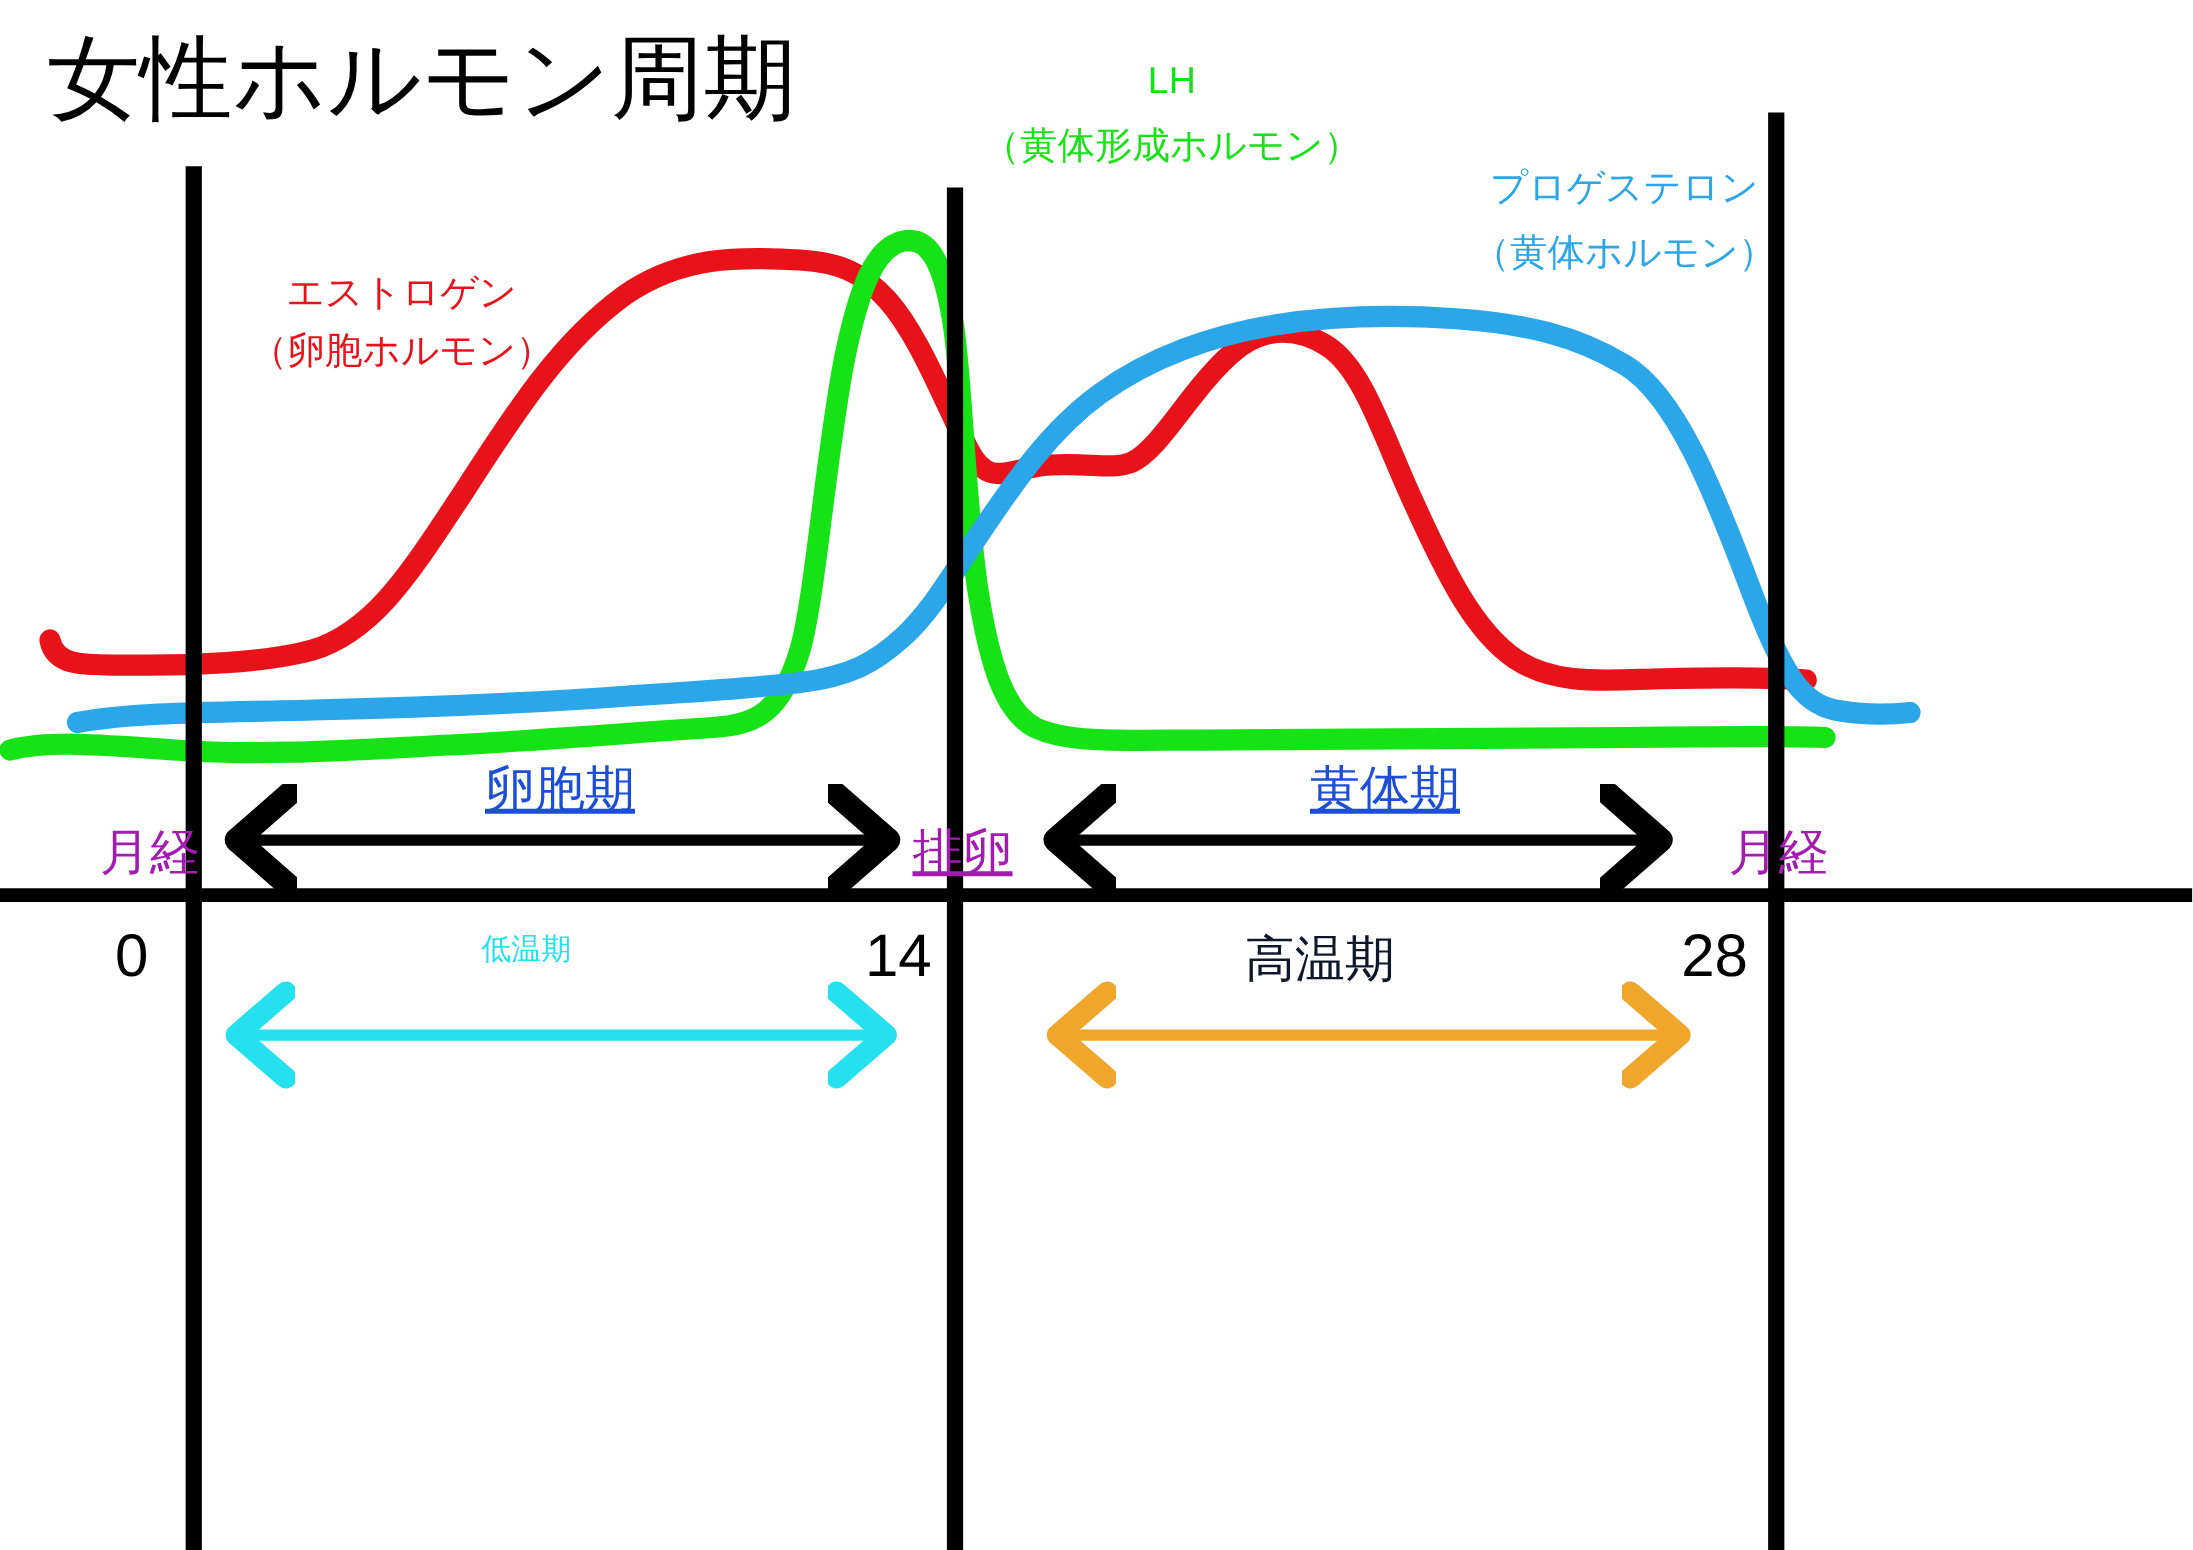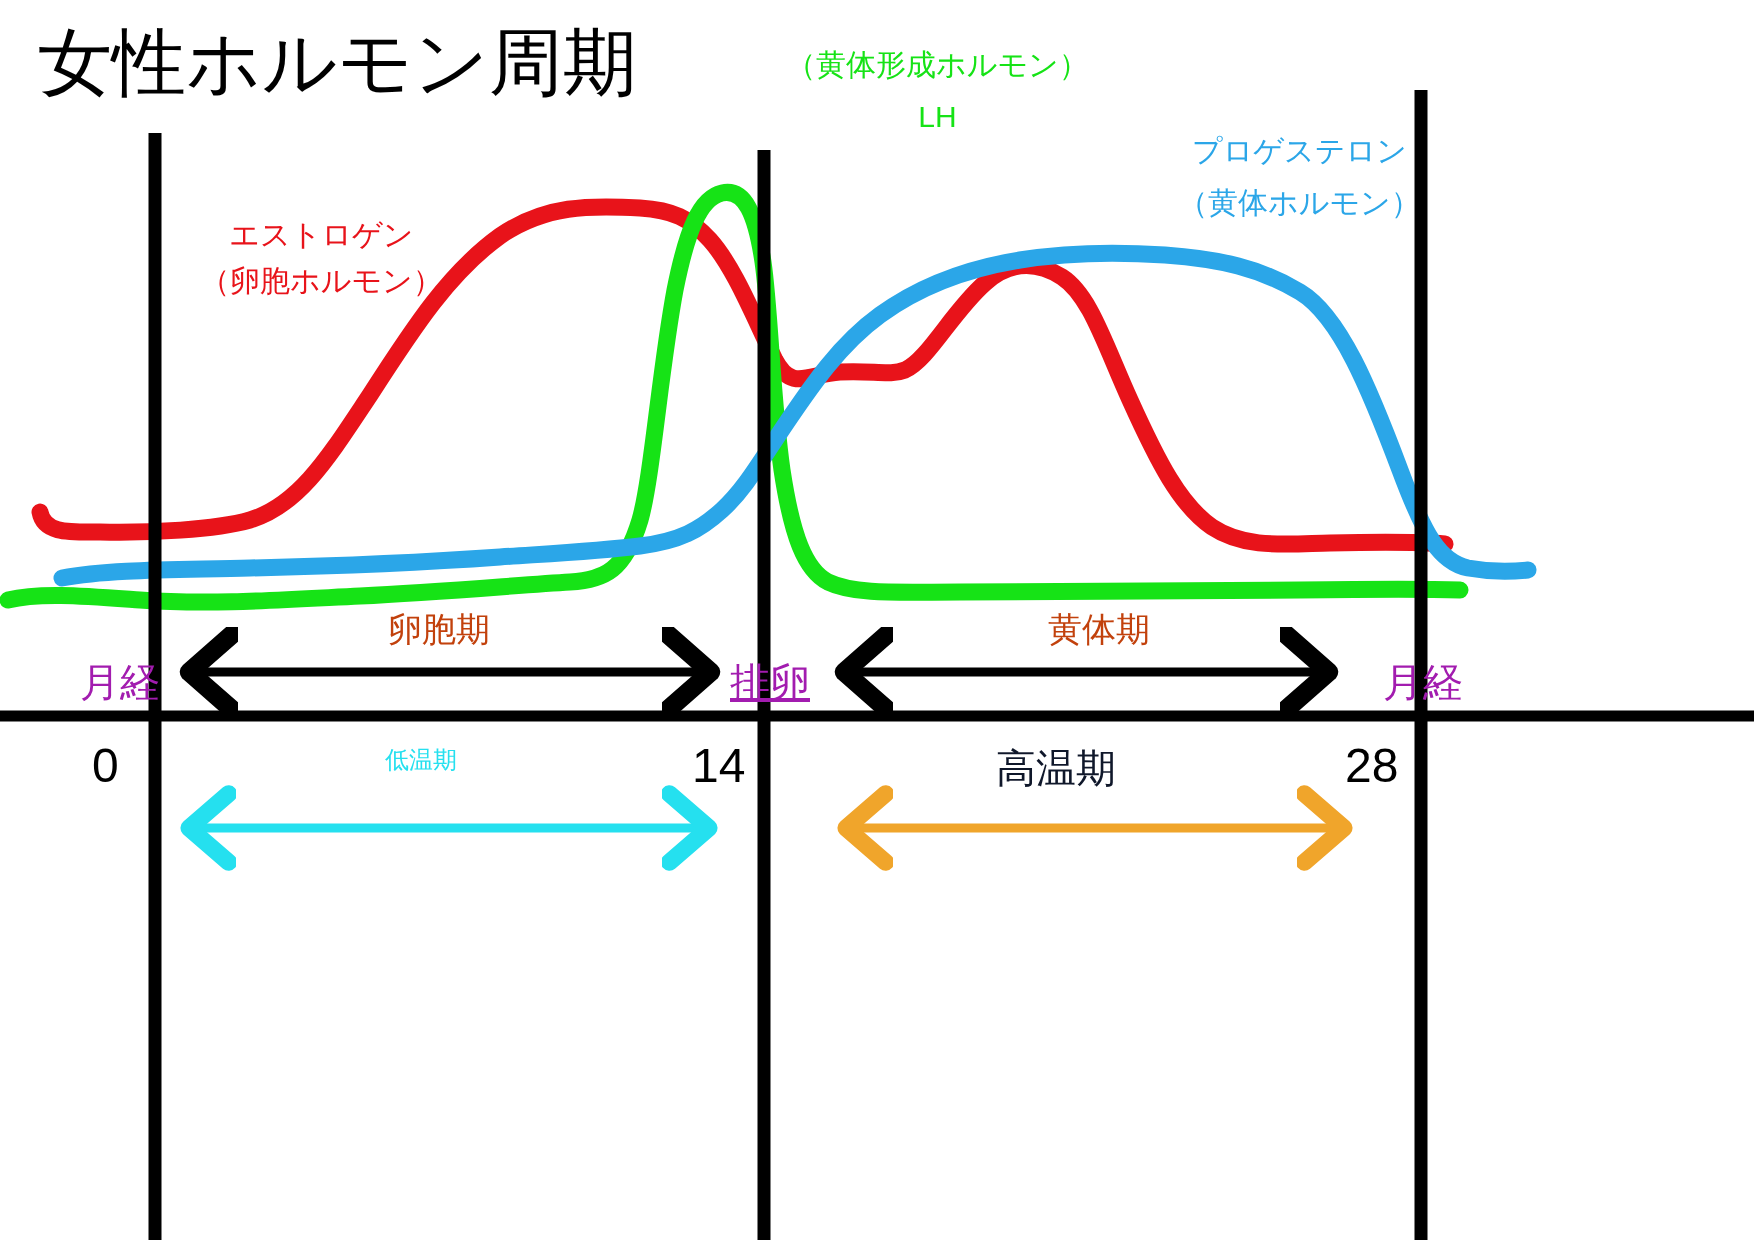--- a/index.html
+++ b/index.html
@@ -56,22 +56,23 @@
   #lh-label .series-line + .series-line { margin-top: 22px; }
   #progesterone-label {
     left: 1178px;
     top: 136px;
     color: #2ba6e8;
     font-size: 30px;
   }
   #progesterone-label .series-line + .series-line { margin-top: 22px; }
 
   .phase-name {
-    color: #c2410c;
-    font-size: 34px;
+    color: #1d4ed8;
+    font-size: 40px;
+    text-decoration: underline;
   }
   #follicular-phase-label { left: 388px; top: 612px; }
   #luteal-phase-label { left: 1048px; top: 612px; }
 
   .marker-name {
     color: #a21caf;
     font-size: 40px;
   }
   #menses-left-label { left: 80px; top: 662px; }
   #ovulation-label { left: 730px; top: 662px; text-decoration: underline; }
@@ -192,22 +193,22 @@
   </svg>
 
   <div class="lbl" id="chart-title">女性ホルモン周期</div>
 
   <div class="lbl series-label" id="estrogen-label">
     <span class="series-line">エストロゲン</span>
     <span class="series-line">（卵胞ホルモン）</span>
   </div>
 
   <div class="lbl series-label" id="lh-label">
+    <span class="series-line">LH</span>
     <span class="series-line">（黄体形成ホルモン）</span>
-    <span class="series-line">LH</span>
   </div>
 
   <div class="lbl series-label" id="progesterone-label">
     <span class="series-line">プロゲステロン</span>
     <span class="series-line">（黄体ホルモン）</span>
   </div>
 
   <div class="lbl phase-name" id="follicular-phase-label">卵胞期</div>
   <div class="lbl phase-name" id="luteal-phase-label">黄体期</div>
 

